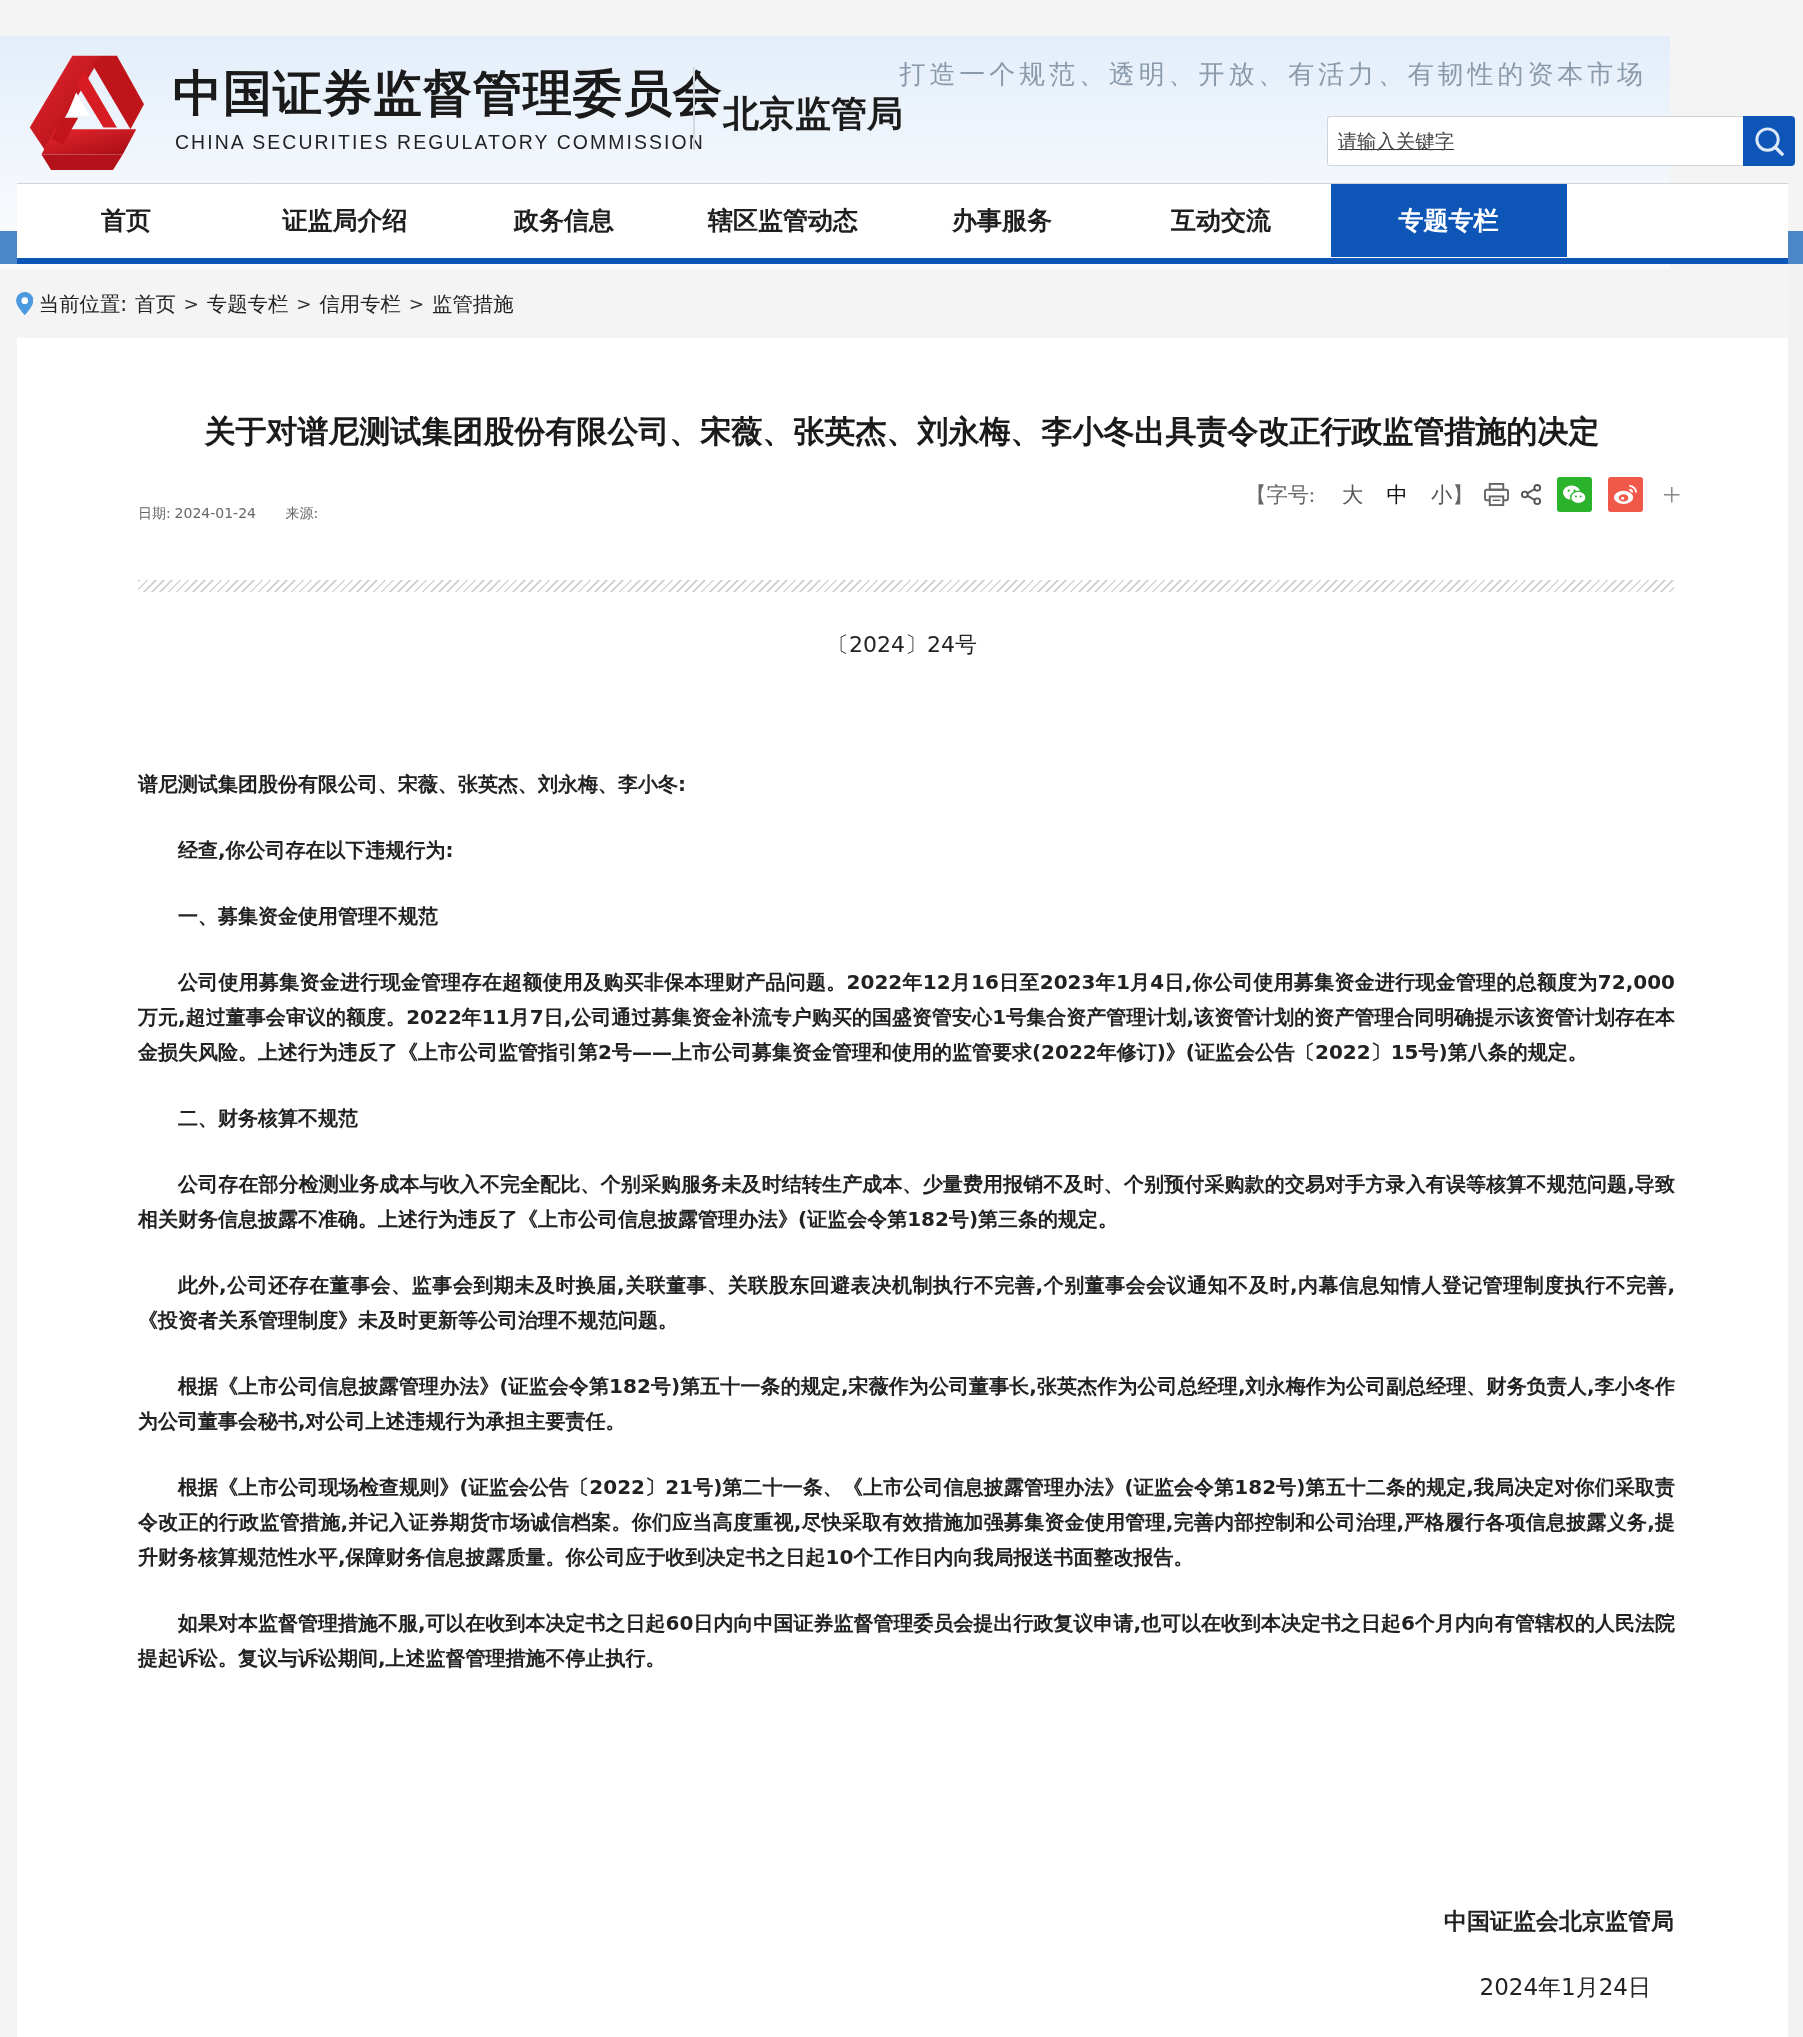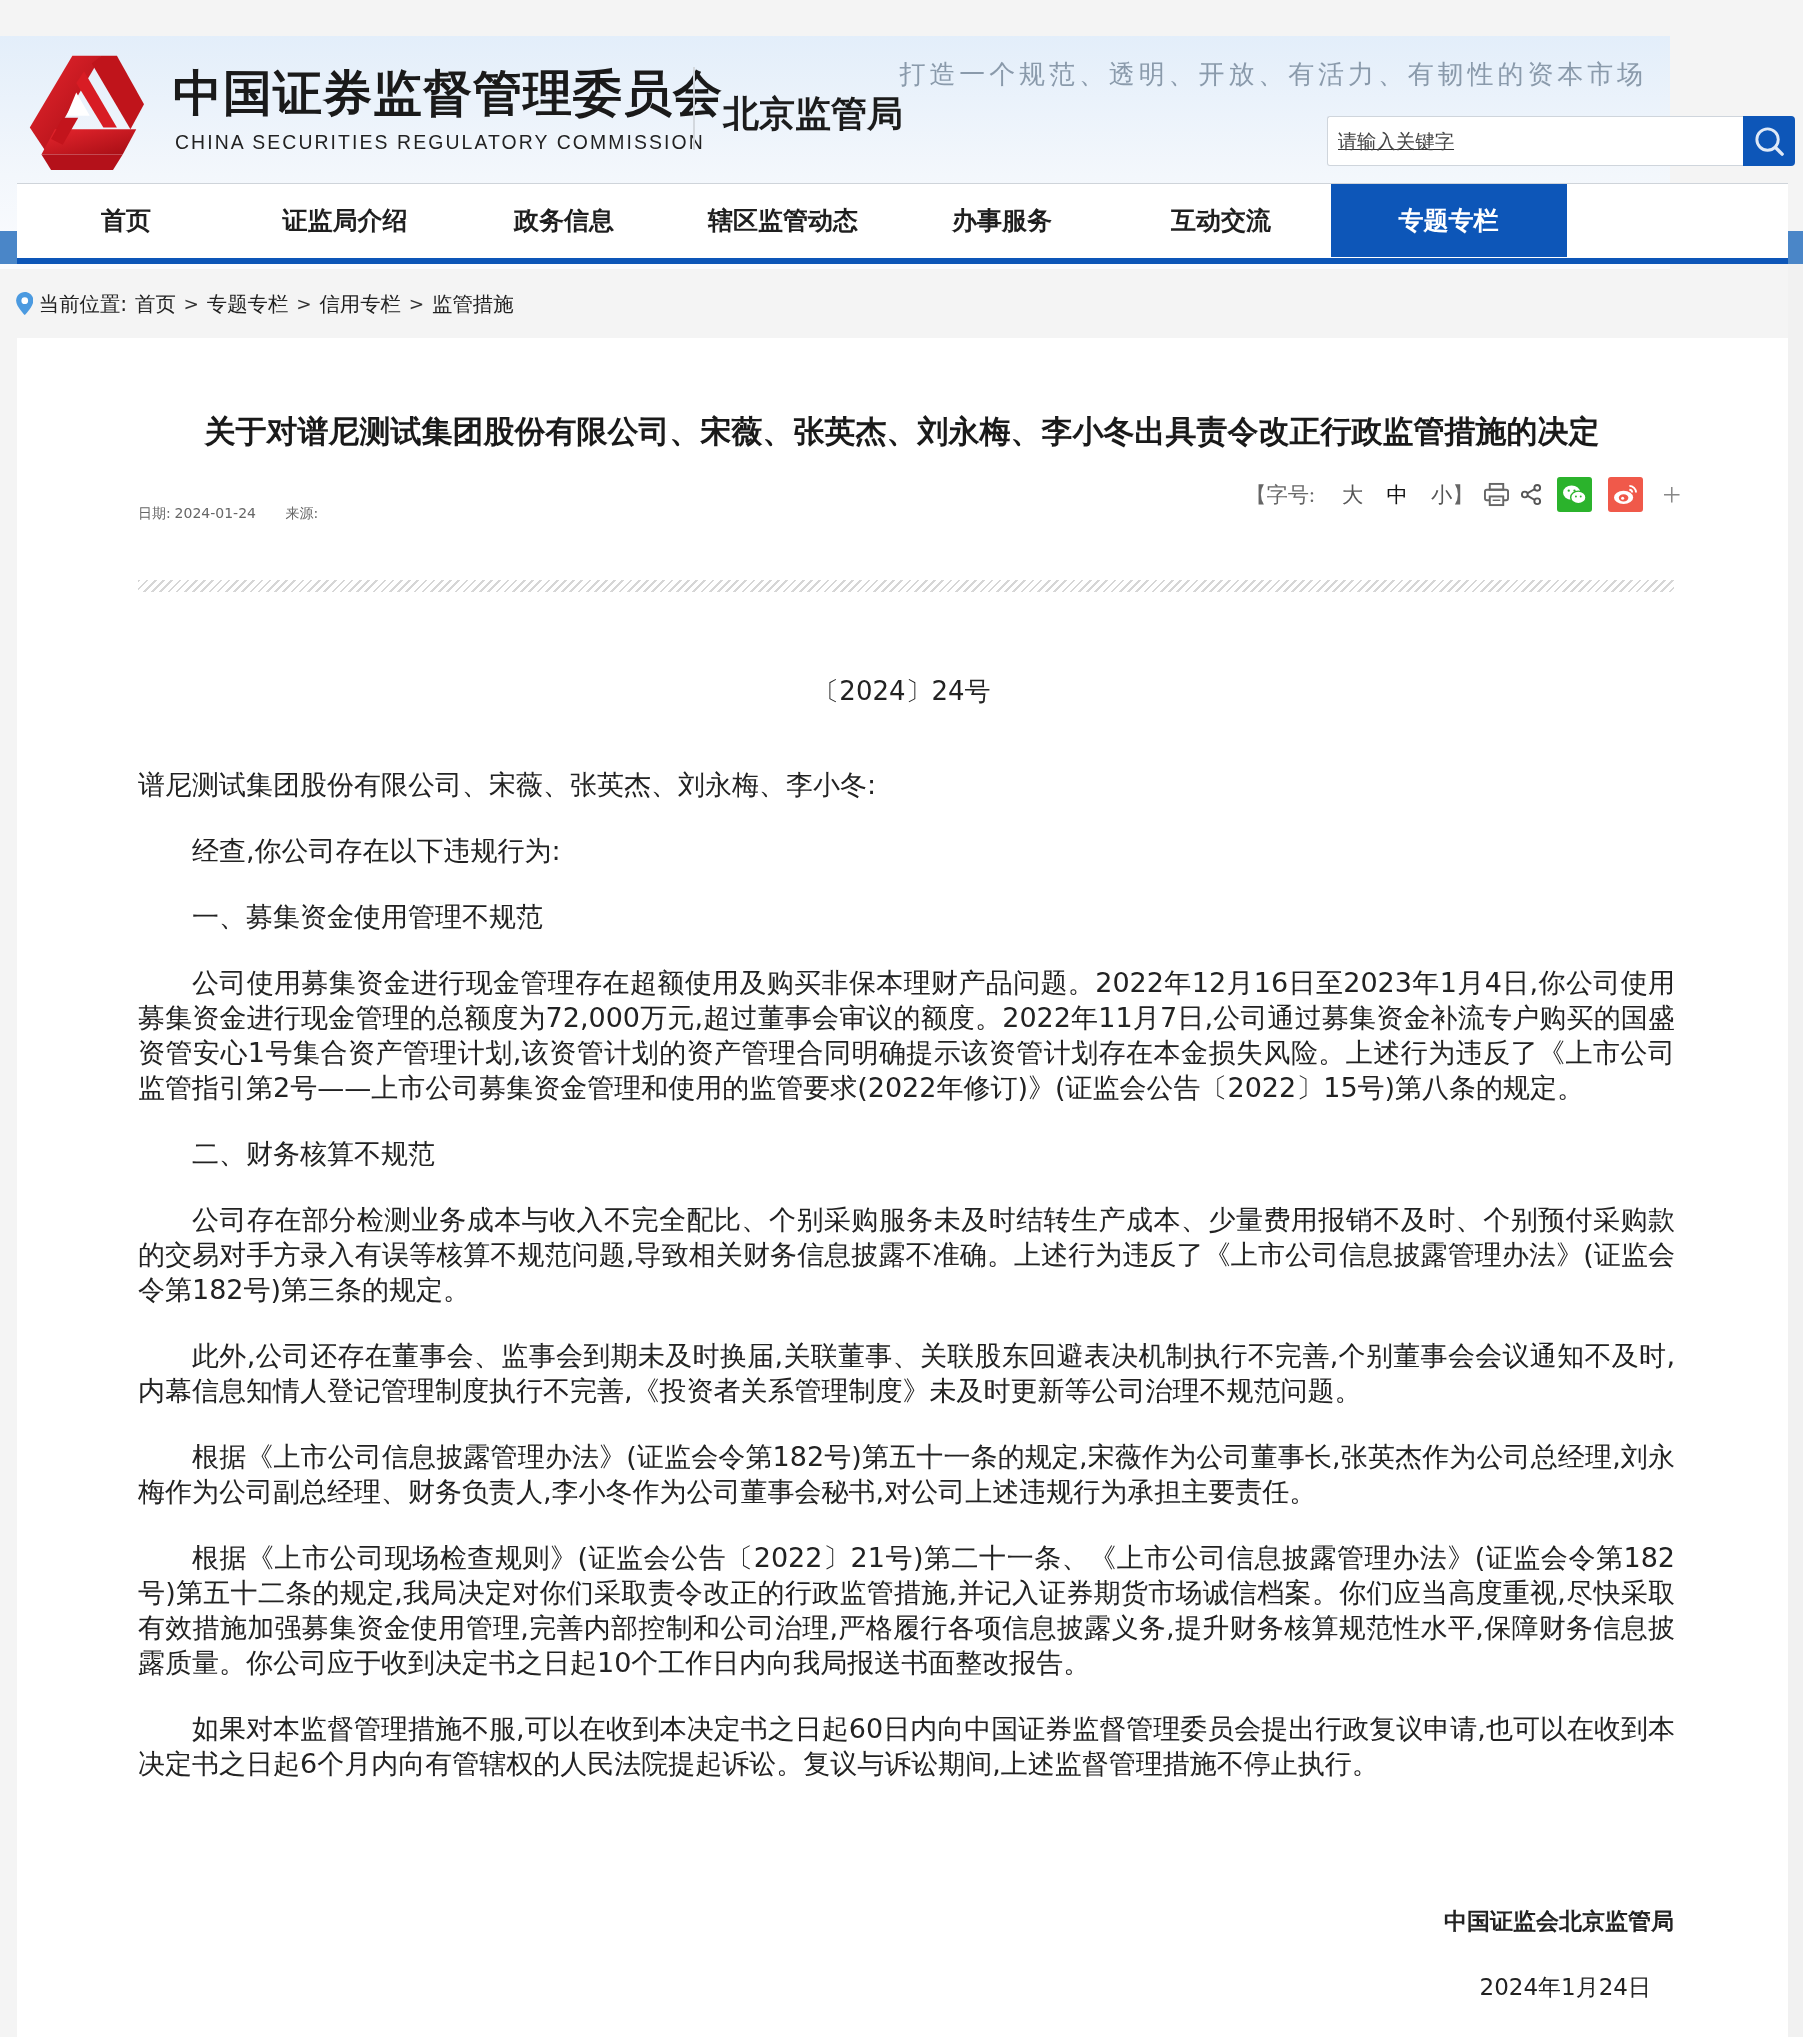--- a/index.html
+++ b/index.html
@@ -98,26 +98,26 @@
   .fs-btn.mid { color: #111; }
   .tool-icon { margin-left: 9.7px; cursor: pointer; display: flex; align-items: center; }
   .share-box {
     width: 35px; height: 35px; border-radius: 2.9px; display: flex; align-items: center; justify-content: center;
   }
   .divider {
     position: absolute; left: 138px; top: 580px; width: 1536px; height: 11.6px;
     background: repeating-linear-gradient(135deg, #d6d6d6 0 1.9px, #ffffff 1.9px 5.8px);
   }
   .docno {
-    position: absolute; left: 0; top: 674px; width: 1804px; text-align: center;
-    font-size: 26px; color: #222;
+    position: absolute; left: 0; top: 630px; width: 1804px; text-align: center;
+    font-size: 22px; color: #222;
   }
   .body {
     position: absolute; left: 138px; top: 767px; width: 1537px;
-    font-size: 27px; line-height: 35px; color: #222; text-align: justify;
+    font-size: 20px; line-height: 35px; color: #222; text-align: justify; font-weight: bold;
   }
   .body p { margin-bottom: 31px; }
   .body p.indent { text-indent: 2em; }
   .sign {
     position: absolute; right: 130px; top: 1906px; font-size: 23px; color: #222; white-space: nowrap; font-weight: bold;
   }
   .sign-date {
     position: absolute; right: 153px; top: 1972px; font-size: 23px; color: #222; white-space: nowrap;
   }
   .scroll-edge {

